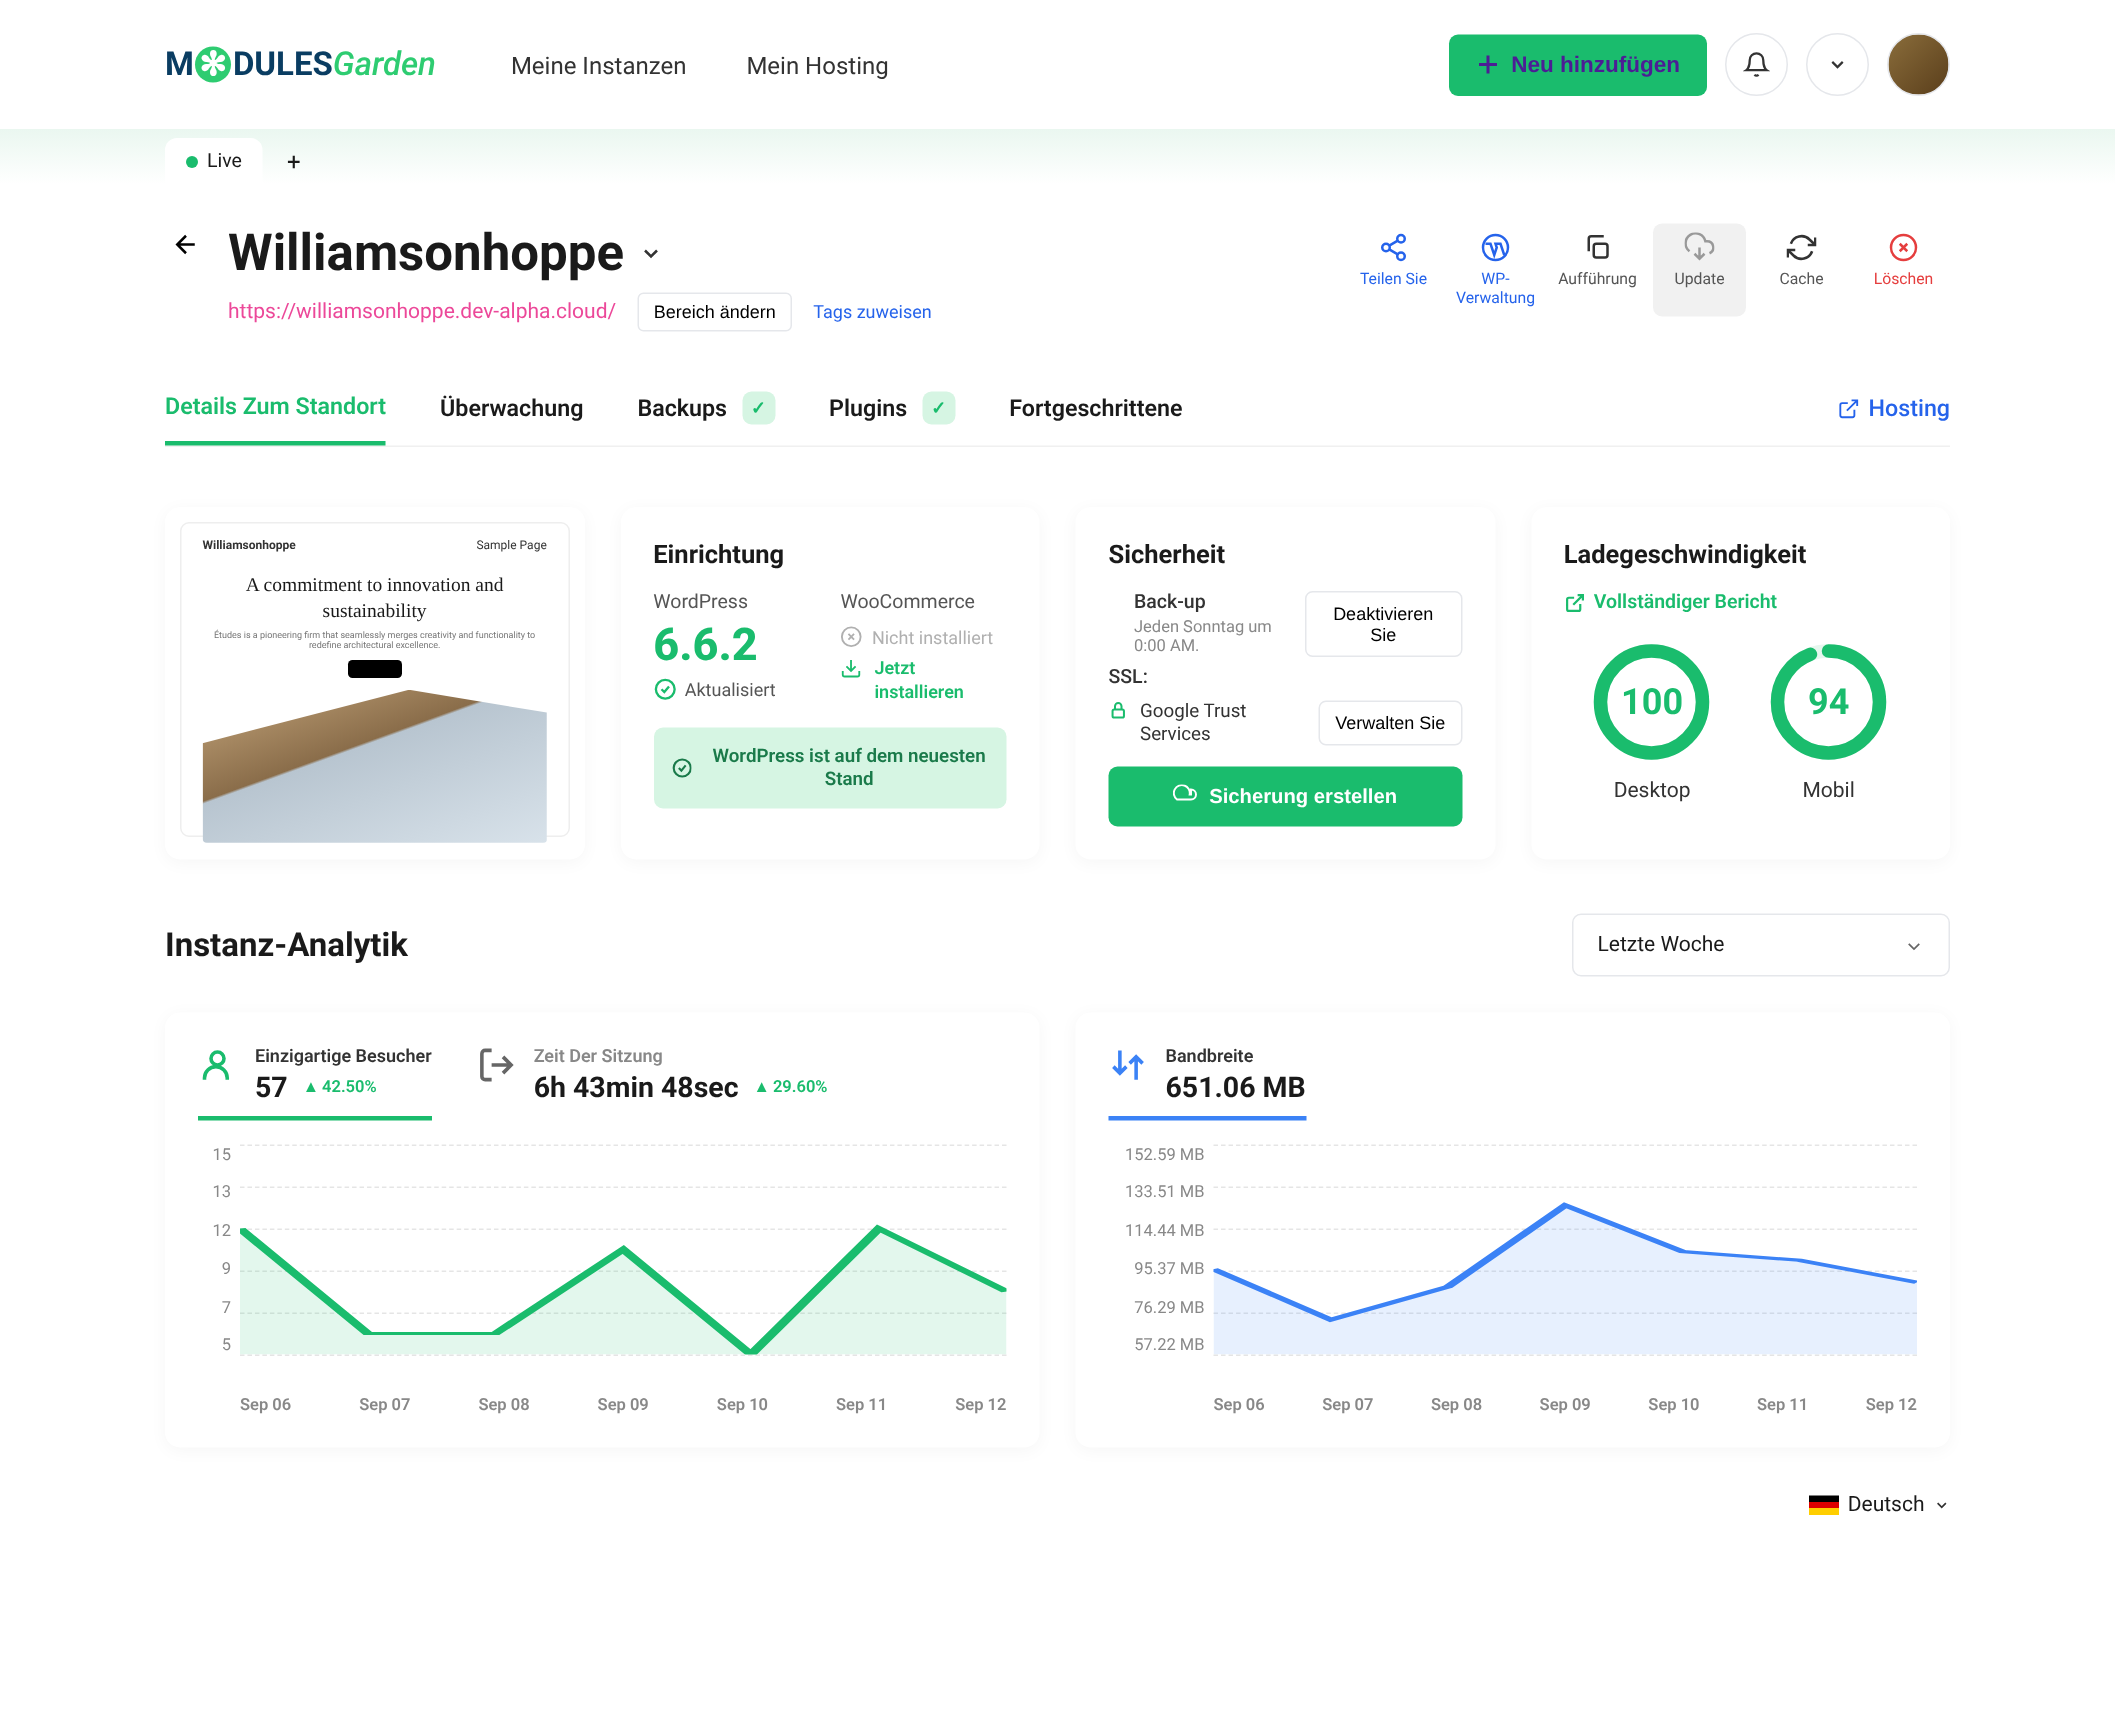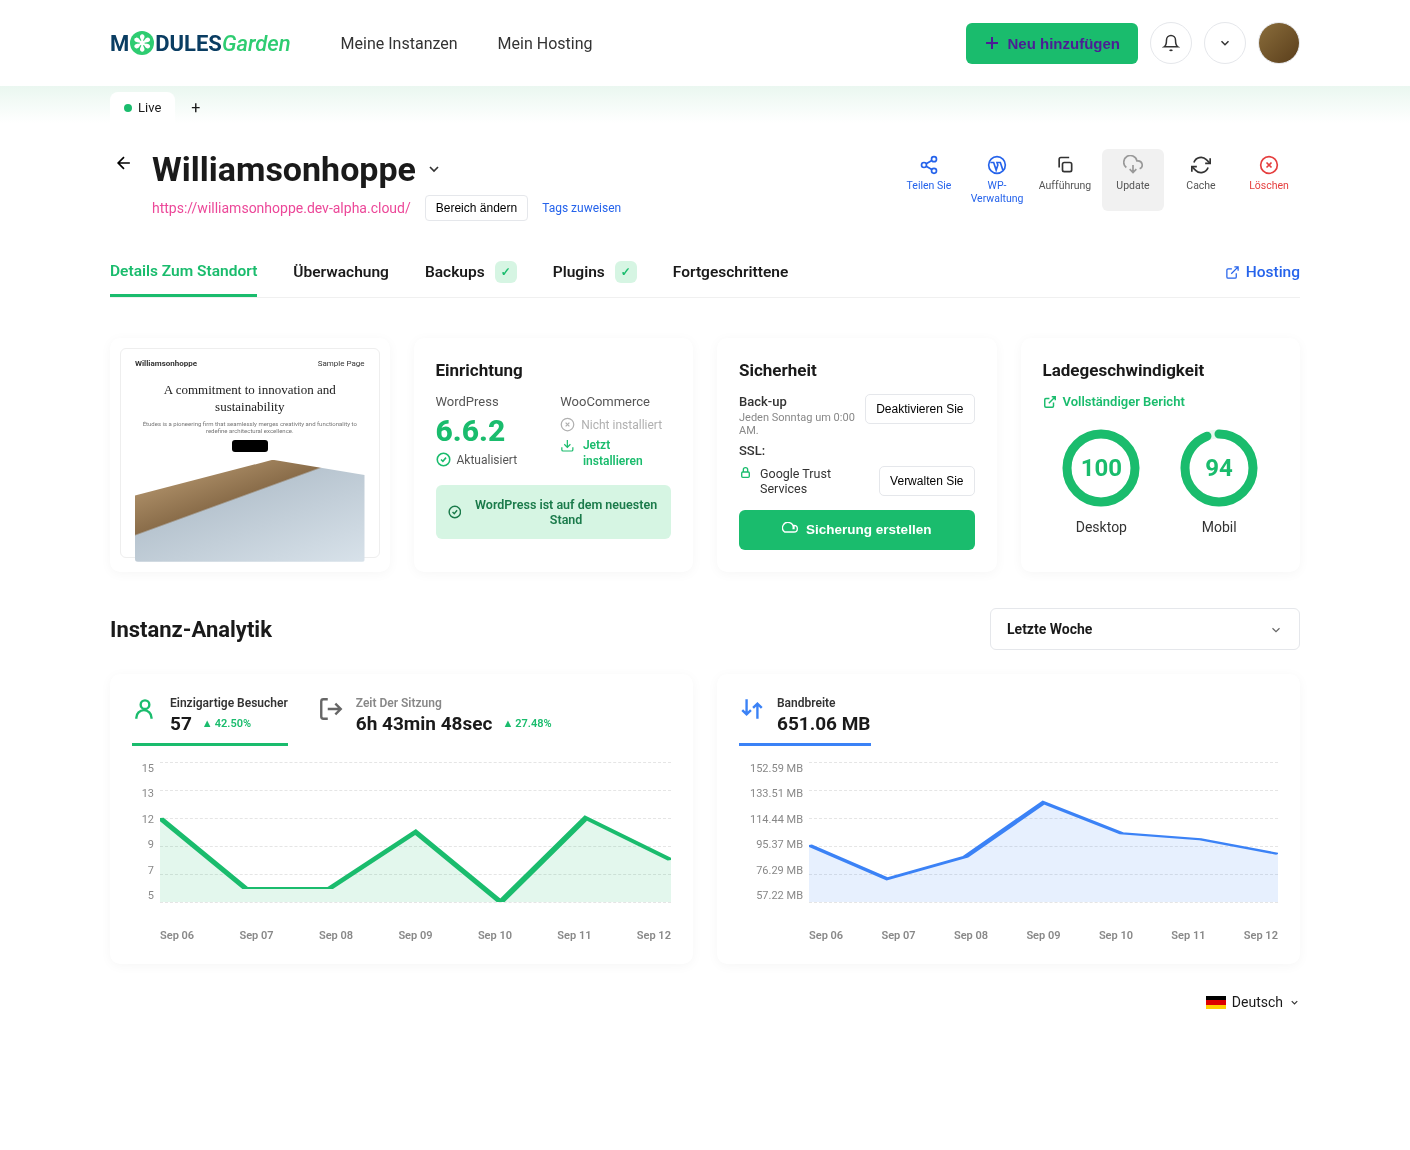--- a/index.html
+++ b/index.html
@@ -53,37 +53,37 @@
 .pv-btn { margin: 6px auto; width: 36px; height: 12px; background: #000; border-radius: 3px; }
 .pv-img { margin-top: 8px; height: 102px; background: linear-gradient(160deg,#c4a57b 0%,#8a6d4a 40%,#b8c5d0 41%,#d8e2ea 100%); clip-path: polygon(0 35%,60% 0,100% 15%,100% 100%,0 100%); border-radius: 3px; }
 .setup-cols { display: flex; gap: 14px; }
 .setup-col { flex: 1; }
 .setup-label { font-size: 13px; color: #555; }
 .setup-ver { font-size: 30px; font-weight: 800; color: #1abc6d; margin: 4px 0 4px; }
 .setup-status { font-size: 12px; color: #555; display: flex; align-items: center; gap: 6px; }
 .muted-ic { color: #b0b0b0; }
 .install-link { color: #1abc6d; font-size: 12px; font-weight: 600; line-height: 1.3; display: flex; gap: 8px; margin-top: 6px; }
 .banner { margin-top: 16px; background: #d6f5e3; color: #1a7a4a; border-radius: 6px; padding: 12px; font-size: 12.5px; font-weight: 600; display: flex; align-items: center; gap: 12px; justify-content: center; text-align: center; }
-.sec-row { display: flex; justify-content: space-between; align-items: flex-start; }
+.sec-row { display: flex; justify-content: space-between; align-items: flex-start; margin-left: 17px; }
 .sec-lbl { font-size: 13px; color: #333; font-weight: 500; }
 .sec-sub { font-size: 11px; color: #888; margin-top: 2px; max-width: 120px; }
 .btn-outline { border: 1px solid #e5e7eb; background: #fff; font-size: 12px; padding: 7px 10px; border-radius: 5px; cursor: pointer; font-weight: 500; }
 .ssl-row { display: flex; justify-content: space-between; align-items: center; margin-top: 8px; }
 .ssl-name { font-size: 12.5px; color: #333; display: flex; gap: 8px; }
 .btn-green { width: 100%; background: #1abc6d; color: #fff; border: none; border-radius: 6px; padding: 12px; font-weight: 600; font-size: 13.5px; cursor: pointer; margin-top: 14px; display: flex; align-items: flex-start; justify-content: center; gap: 8px; }
 .full-report { color: #1abc6d; font-size: 13px; font-weight: 600; display: flex; align-items: center; gap: 6px; cursor: pointer; margin-bottom: 18px; }
 .gauges { display: flex; justify-content: space-around; }
 .gauge { display: flex; flex-direction: column; align-items: center; gap: 10px; }
 .ring { position: relative; width: 82px; height: 82px; }
 .ring svg { transform: rotate(-90deg); }
 .ring-val { position: absolute; inset: 0; display: flex; align-items: center; justify-content: center; font-size: 24px; font-weight: 700; color: #1abc6d; }
 .gauge-lbl { font-size: 14px; color: #333; }
 .analytics-head { display: flex; justify-content: space-between; align-items: center; margin-top: 36px; }
 .analytics-head h2 { font-size: 22px; font-weight: 700; }
-.select { border: 1px solid #e5e7eb; border-radius: 6px; padding: 12px 16px; font-size: 14px; width: 310px; display: flex; justify-content: space-between; align-items: flex-end; cursor: pointer; font-weight: bold; }
+.select { border: 1px solid #e5e7eb; border-radius: 6px; padding: 12px 16px; font-size: 14px; width: 252px; display: flex; justify-content: space-between; align-items: flex-end; cursor: pointer; }
 .an-grid { display: grid; grid-template-columns: 1fr 1fr; gap: 24px; margin-top: 24px; }
 .metric-row { display: flex; gap: 30px; }
 .metric { display: flex; gap: 12px; padding-bottom: 8px; }
 .metric.active { border-bottom: 3px solid #1abc6d; }
 .metric.active.blue { border-bottom-color: #3b82f6; }
 .m-icon { color: #1abc6d; width: 26px; height: 26px; }
 .m-icon.grey { color: #666; }
 .m-icon.blue { color: #3b82f6; }
 .m-lbl { font-size: 12px; font-weight: 600; color: #333; }
 .m-val { font-size: 19px; font-weight: 700; margin-top: 2px; display: flex; align-items: center; gap: 10px; }
@@ -374,21 +374,21 @@
             </div>
         </div>
         <div class="metric">
           <svg class="m-icon grey" width="26" height="26" viewBox="0 0 24 24" fill="none" stroke="currentColor" stroke-width="2.2">
               <path d="M9 21H5a2 2 0 01-2-2V5a2 2 0 012-2h4M16 17l5-5-5-5M21 12H9"></path>
             </svg>
           <div>
               <div class="m-lbl" style="color:#888">Zeit Der Sitzung</div>
               <div class="m-val">
                 <span>6h 43min 48sec</span>
-                <span class="delta">▲ <span>27.48%</span></span>
+                <span class="delta">▲ <span>29.60%</span></span>
               </div>
             </div>
         </div>
       </div>
       <div class="chart-area">
         <div class="ylabels narrow" id="yl-0">
             <div>15</div>
             <div>13</div>
             <div>12</div>
             <div>9</div>

